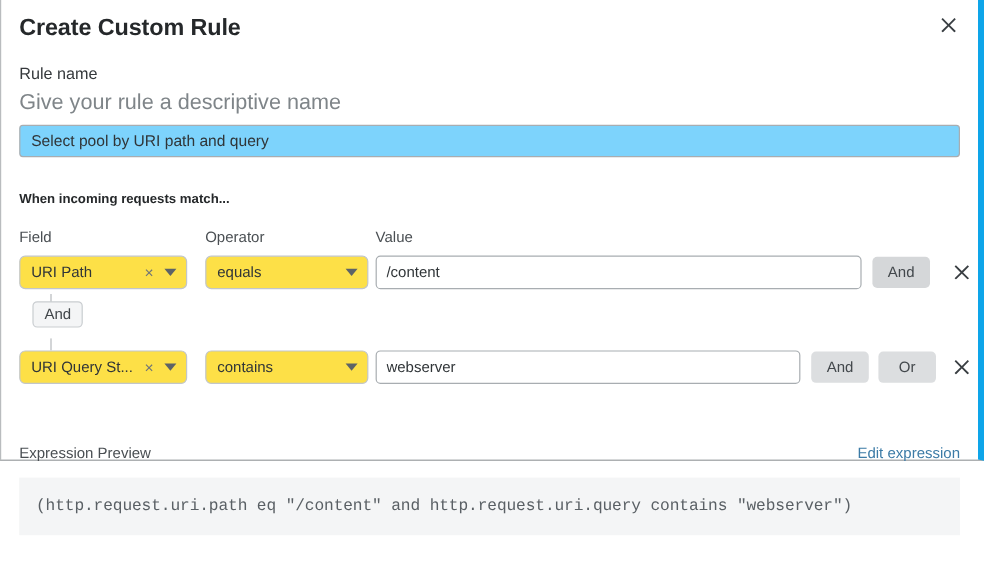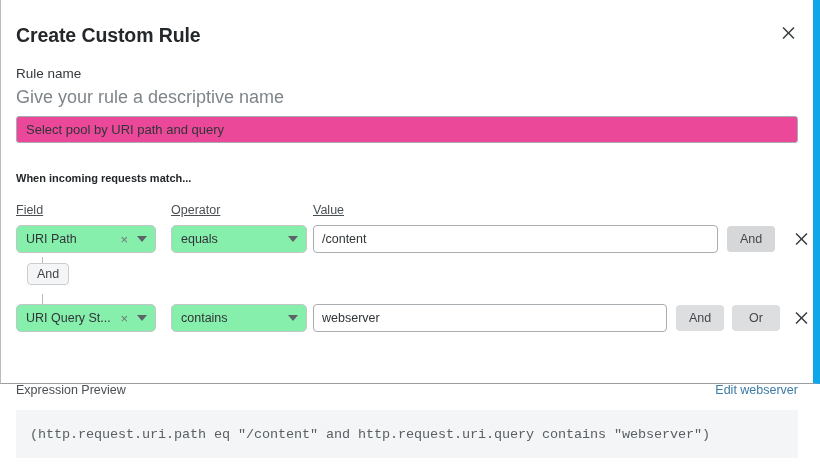--- a/index.html
+++ b/index.html
@@ -18,22 +18,22 @@
   }
 
   .dialog {
     position: relative;
     box-sizing: border-box;
     width: 820px;
     height: 384px;
     background: #ffffff;
     border-left: 1px solid #b9bcbe;
     border-bottom: 1px solid #9a9da0;
-    border-right: 7px solid #0ea5e9;
-    padding: 16px 15px;
+    border-right: 5px solid #0ea5e9;
+    padding: 4px 15px;
   }
 
   
   .dialog-header {
     position: relative;
     height: 44px;
   }
   .dialog-title {
     position: absolute;
     left: 0;
@@ -73,21 +73,21 @@
   .text-input {
     box-sizing: border-box;
     display: block;
     width: 100%;
     height: 27px;
     margin-top: 8px;
     padding: 0 9px;
     font-family: "Liberation Sans", sans-serif;
     font-size: 13px;
     color: #303538;
-    background: #ec4899;
+    background: #7dd3fc;
     border: 1px solid #a8adb1;
     border-radius: 3px;
     outline: none;
   }
   .text-input::placeholder { color: #9aa0a4; }
 
   
   .match-heading {
     margin-top: 29px;
     font-size: 11px;
@@ -95,38 +95,38 @@
     color: #25282a;
   }
 
   .col-headers {
     position: relative;
     height: 16px;
     margin-top: 19px;
     font-size: 12.5px;
     color: #4a4f53;
   }
-  .col-headers .ch { position: absolute; top: 0; text-decoration: underline; }
+  .col-headers .ch { position: absolute; top: 0; }
   .ch-field    { left: 0; }
   .ch-operator { left: 155px; }
   .ch-value    { left: 297px; }
 
   .cond-row {
     position: relative;
     height: 32px;
     margin-top: 6px;
   }
   .cond-row.row2 { margin-top: 15px; }
 
   
   .select-ctl {
     position: absolute;
     box-sizing: border-box;
     height: 28px;
-    background: #86efac;
+    background: #fde047;
     border: 1px solid #c2c6c9;
     border-radius: 5px;
     display: flex;
     align-items: center;
     padding: 0 7px 0 9px;
     cursor: pointer;
   }
   .select-ctl .sel-text {
     flex: 1 1 auto;
     font-size: 12.5px;
@@ -357,20 +357,20 @@
     <button class="row-remove">
       <svg width="13" height="13" viewBox="0 0 13 13">
         <path d="M1.6 1 6.5 5.9 11.4 1l1.1 1.1L7.6 7l4.9 4.9-1.1 1.1L6.5 8.1 1.6 13 .5 11.9 5.4 7 .5 2.1z" fill="#3a3f43"></path>
       </svg>
     </button>
   </div>
 
   <div class="expr-wrap">
     <div class="expr-head">
       <span class="expr-label">Expression Preview</span>
-      <a class="expr-edit">Edit webserver</a>
+      <a class="expr-edit">Edit expression</a>
     </div>
     <div class="expr-box">
       <span class="expr-code">(http.request.uri.path eq "/content" and http.request.uri.query contains "webserver")</span>
     </div>
   </div>
 
 </div>
 
 </body></html>

